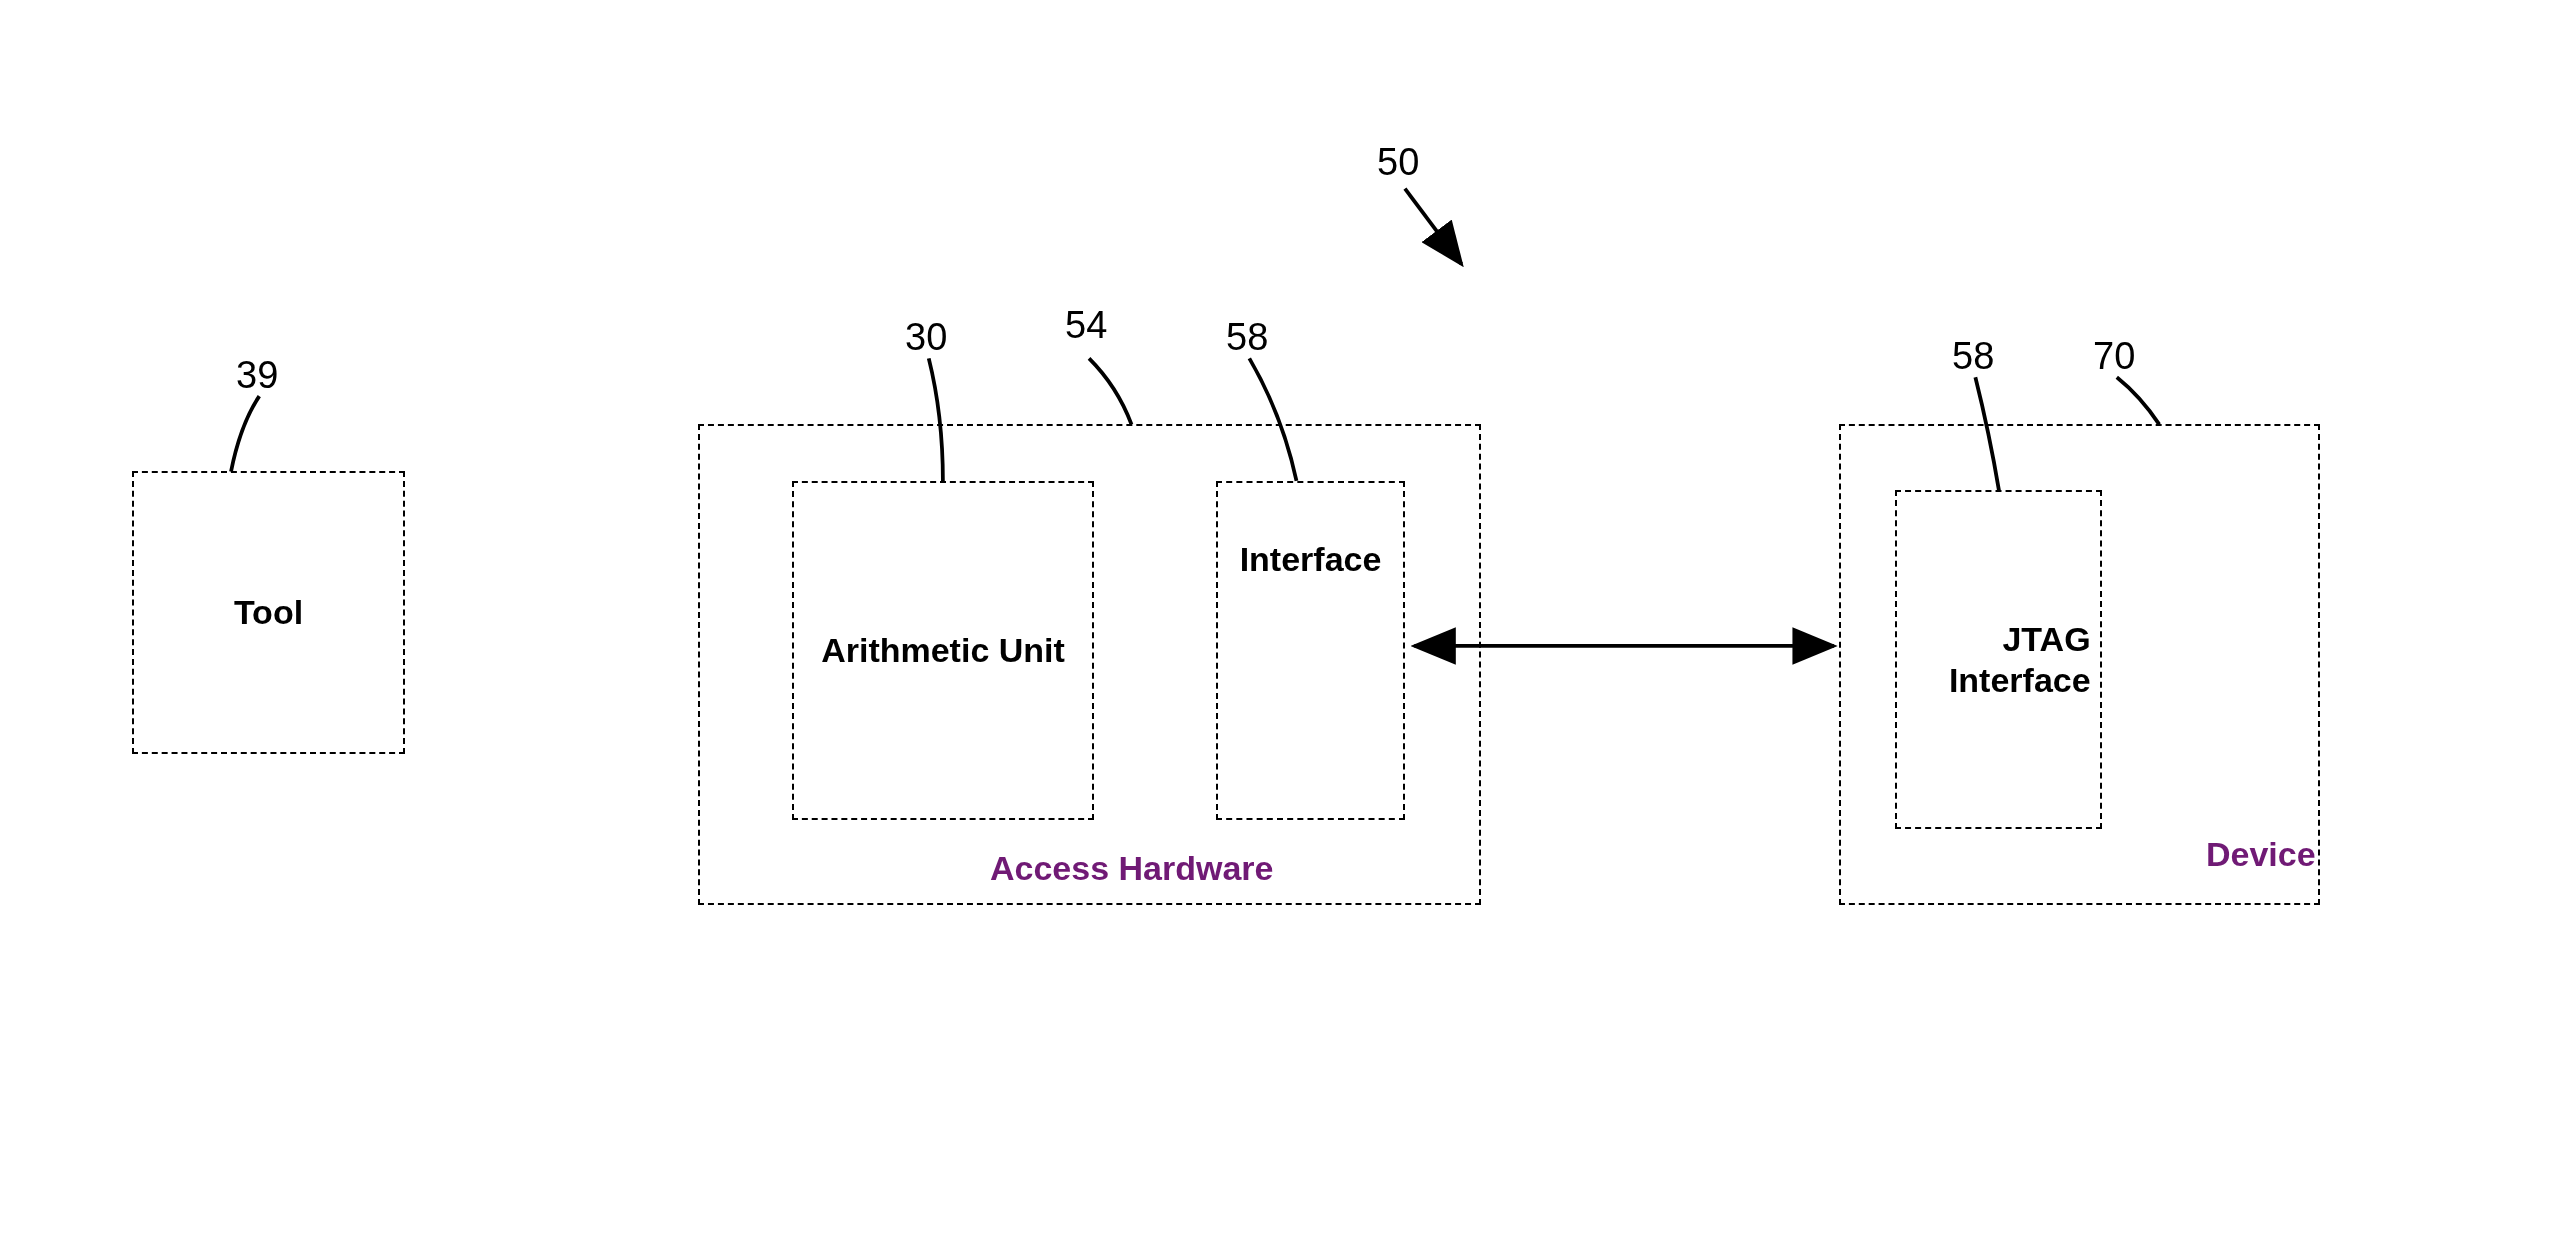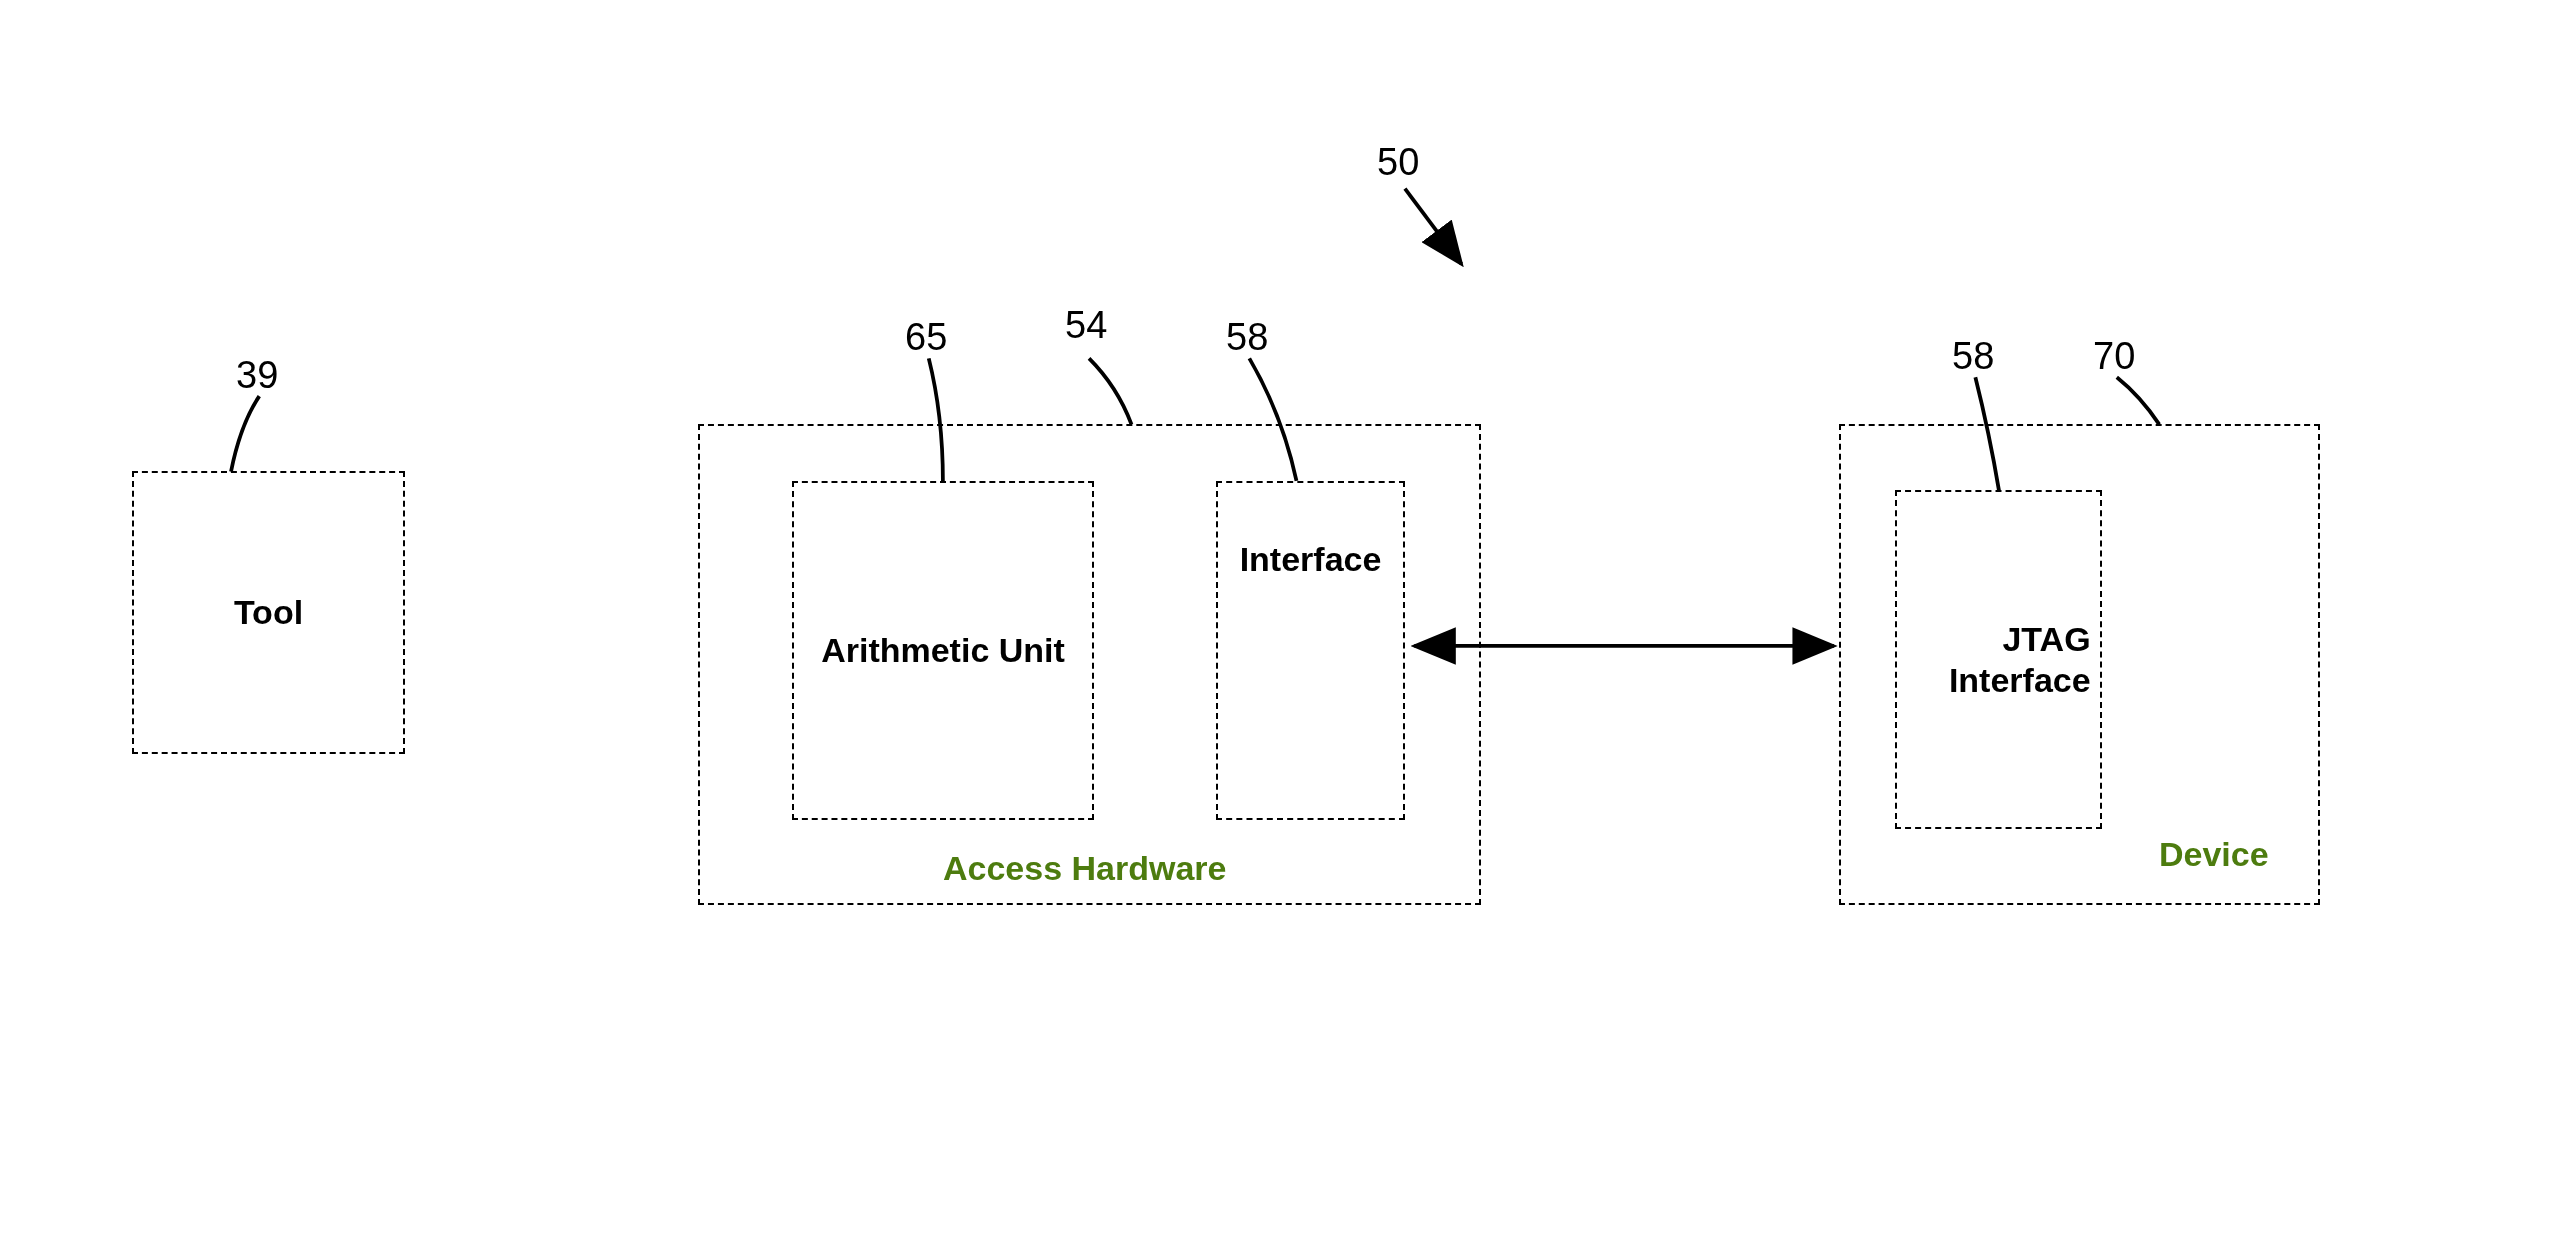--- a/index.html
+++ b/index.html
@@ -13,22 +13,23 @@
   }
   .box {
     position: absolute;
     border: 2.8px dashed #000;
     box-sizing: border-box;
     text-align: right;
   }
   .label {
     position: absolute;
     font-weight: bold;
-    color: #4d7c0f;
+    color: #701a75;
     white-space: pre;
+    margin-left: 47px;
   }
   .box-label-center {
     display: flex;
     align-items: center;
     justify-content: center;
     font-weight: bold;
     font-size: 34px;
     line-height: 1.2;
     padding: 9.4px;
     box-sizing: border-box;
@@ -72,21 +73,21 @@
 </div>
 <div class="label" style="left:2159px; top:835px; font-size:34px;">Device</div>
 
 <div class="box box-label-center" style="left:1895px; top:490px; width:207px; height:339px;">
   <span>JTAG
 Interface</span>
 </div>
 
 <div class="ref" style="left:1377px; top:141px;">50</div>
 <div class="ref" style="left:236px; top:354px;">39</div>
-<div class="ref" style="left:905px; top:316px;">65</div>
+<div class="ref" style="left:905px; top:316px;">30</div>
 <div class="ref" style="left:1065px; top:304px;">54</div>
 <div class="ref" style="left:1226px; top:316px;">58</div>
 <div class="ref" style="left:1952px; top:335px;">58</div>
 <div class="ref" style="left:2093px; top:335px;">70</div>
 
 <svg class="overlay" viewBox="0 0 2732 1317">
   <defs>
     <marker id="arrowhead" markerWidth="12" markerHeight="10" refX="11" refY="5" orient="auto">
       <polygon points="0 0, 12 5, 0 10" fill="#000"></polygon>
     </marker>

